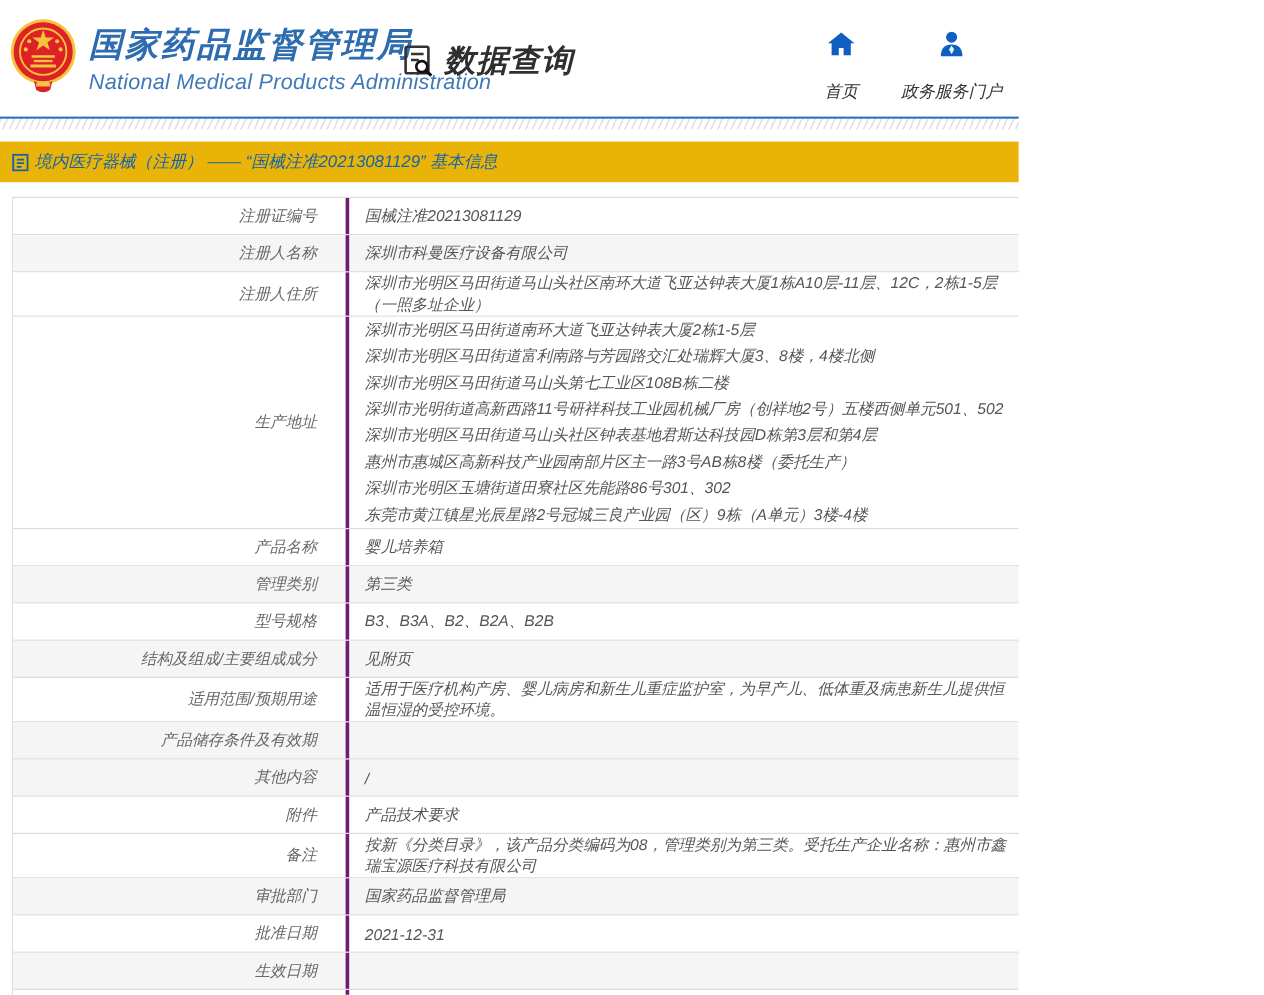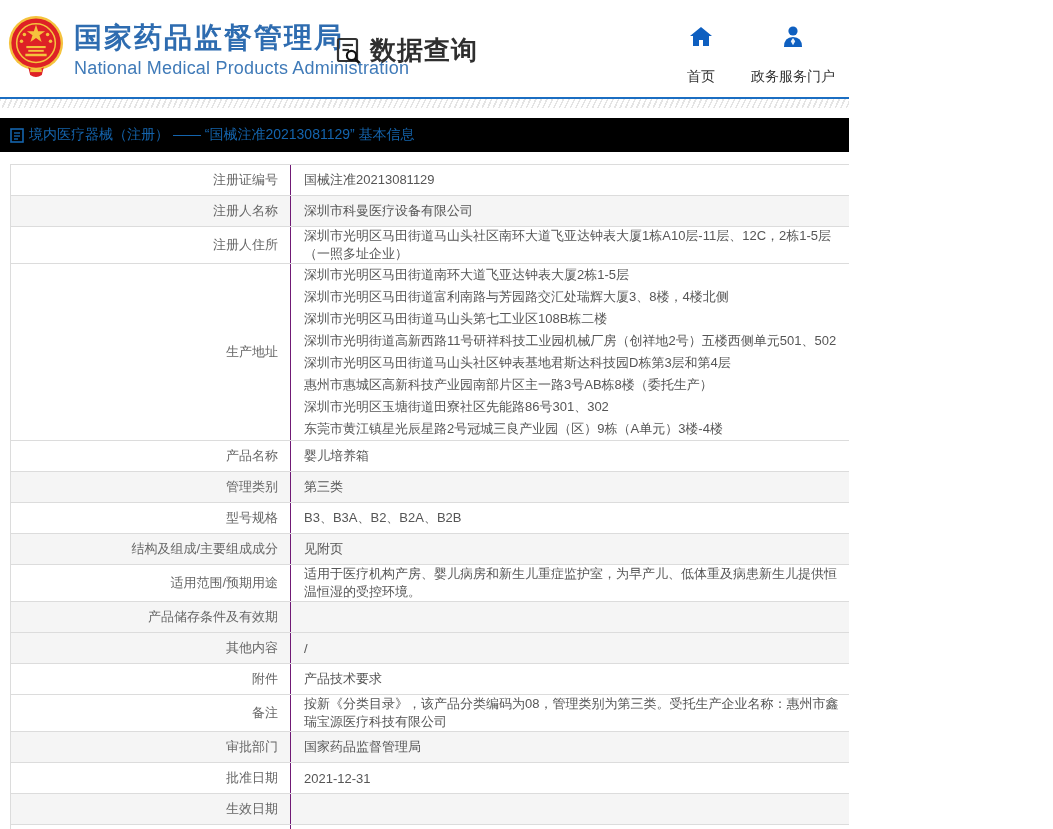--- a/index.html
+++ b/index.html
@@ -1,44 +1,44 @@
 <!DOCTYPE html>
 <html><head>
 <meta charset="utf-8">
 <style>
   * { margin:0; padding:0; box-sizing:border-box; }
   body { font-family:"Liberation Sans","DejaVu Sans",sans-serif; background:#fff; }
-  .page { position:relative; width:849px; height:829px; background:#fff; overflow:hidden; }
+  .page { position:relative; width:849px; height:829px; background:#fff; overflow:hidden;font-style:italic; }
 
   
   .header { position:relative; height:97px; background:#fff; }
   .emblem { position:absolute; left:7px; top:13px; width:58px; height:66px; }
   .org-block { position:absolute; left:74px; top:21px; }
   .org-cn { font-size:28px; font-weight:bold; color:#2e6cb0; letter-spacing:2px; line-height:34px; }
   .org-en { font-size:18px; color:#3f7ab8; margin-top:3px; letter-spacing:0.2px; }
   .query-block { position:absolute; left:334px; top:33px; display:flex; align-items:center; gap:6px; cursor:pointer; }
   .query-label { font-size:26px; font-weight:bold; color:#2f2f2f; letter-spacing:1px; }
   .top-nav { position:absolute; right:14px; top:26px; display:flex; gap:36px; }
   .nav-item { display:flex; flex-direction:column; align-items:center; gap:7px; cursor:pointer; }
   .nav-item .lbl { font-size:14px; color:#333;margin-top:14px; }
 
   
   .blue-line { height:2px; background:#1b6ec2; }
   .hatch { height:9px; background:repeating-linear-gradient(115deg,#e4e4e4 0 1.5px,#ffffff 1.5px 5px); }
   .spacer-a { height:10px; background:#fff; }
-  .crumb-band { height:34px; background:#000000; display:flex; align-items:center; padding-left:10px; }
+  .crumb-band { height:34px; background:#eab308; display:flex; align-items:center; padding-left:10px; }
   .crumb { display:flex; align-items:center; gap:5px; color:#1464ad; font-size:14px; cursor:pointer; }
   .spacer-b { height:12px; background:#fff; }
 
   
   .info-table { margin-left:10px; border-top:1px solid #dcdcdc; border-left:1px solid #dcdcdc; font-size:13px; }
   .row { display:flex; border-bottom:1px solid #dcdcdc; background:#fff; }
   .row.shaded { background:#f5f5f5; }
   .cell-label { width:280px; min-height:30px; display:flex; align-items:center; justify-content:flex-end;
-                padding-right:12px; color:#666; border-right:1px solid #701a75; text-align:right; }
+                padding-right:24px; color:#666; border-right:3px solid #701a75; text-align:right; }
   .cell-value { flex:1; min-height:30px; display:flex; align-items:center; padding-left:13px; color:#555; }
   .cell-value.multi { display:block; padding-top:0; padding-bottom:0; }
   .cell-value.multi div { line-height:22px; }
   .row.addr .cell-label { align-items:center; }
 </style>
 </head>
 <body>
 
 <div class="page">
 

